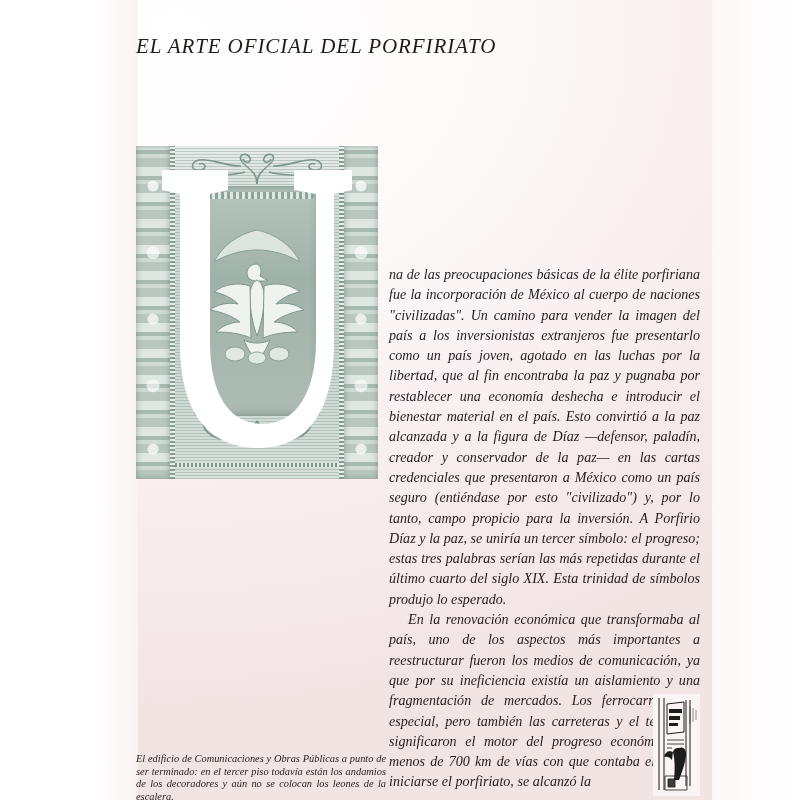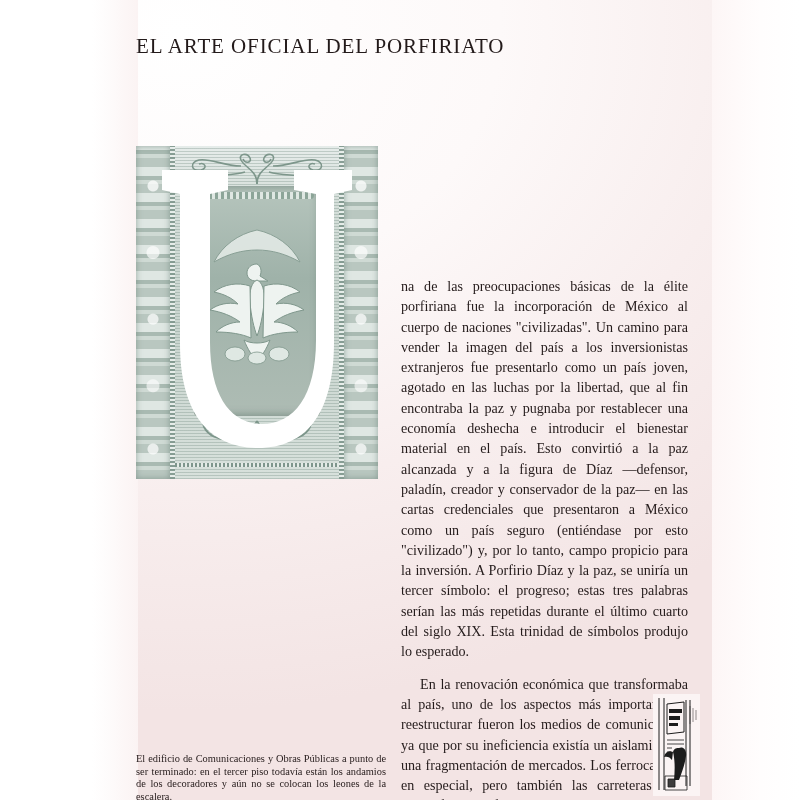--- a/index.html
+++ b/index.html
@@ -5,20 +5,21 @@
   html,body{margin:0;padding:0;}
   body{
     width:800px;height:800px;overflow:hidden;
     background:#ffffff;
     font-family:"Liberation Serif",serif;
   }
   
   #page{
     position:relative;width:800px;height:648px;
     background:#ffffff;
+    font-style:italic;
   }
   
   .paper-wash{
     position:absolute;left:92px;top:0;width:708px;height:800px;
     background:
       radial-gradient(120% 85% at 12% 4%, #ffffff 0%, #fdf9f9 38%, #f8eeee 68%, #f3e4e4 100%),
       linear-gradient(100deg,#ffffff 0%,#fdf7f7 45%,#f6e9e9 100%);
   }
   
   .gutter{
@@ -121,21 +122,21 @@
 
   
   #body-col{
     position:absolute;left:389px;top:264px;width:311px;
     font-size:14.1px;line-height:20.3px;
     color:#241b1b;
     text-align:justify;
     text-justify:inter-word;
     hyphens:manual;
   }
-  #body-col p{margin:12px;}
+  #body-col p{margin:0;}
   #body-col p.indent{text-indent:1.35em;}
 
   
   #caption{
     position:absolute;left:136px;top:753px;width:250px;
     font-size:10.4px;line-height:12.6px;
     color:#2a2020;
     text-align:justify;
   }
 

